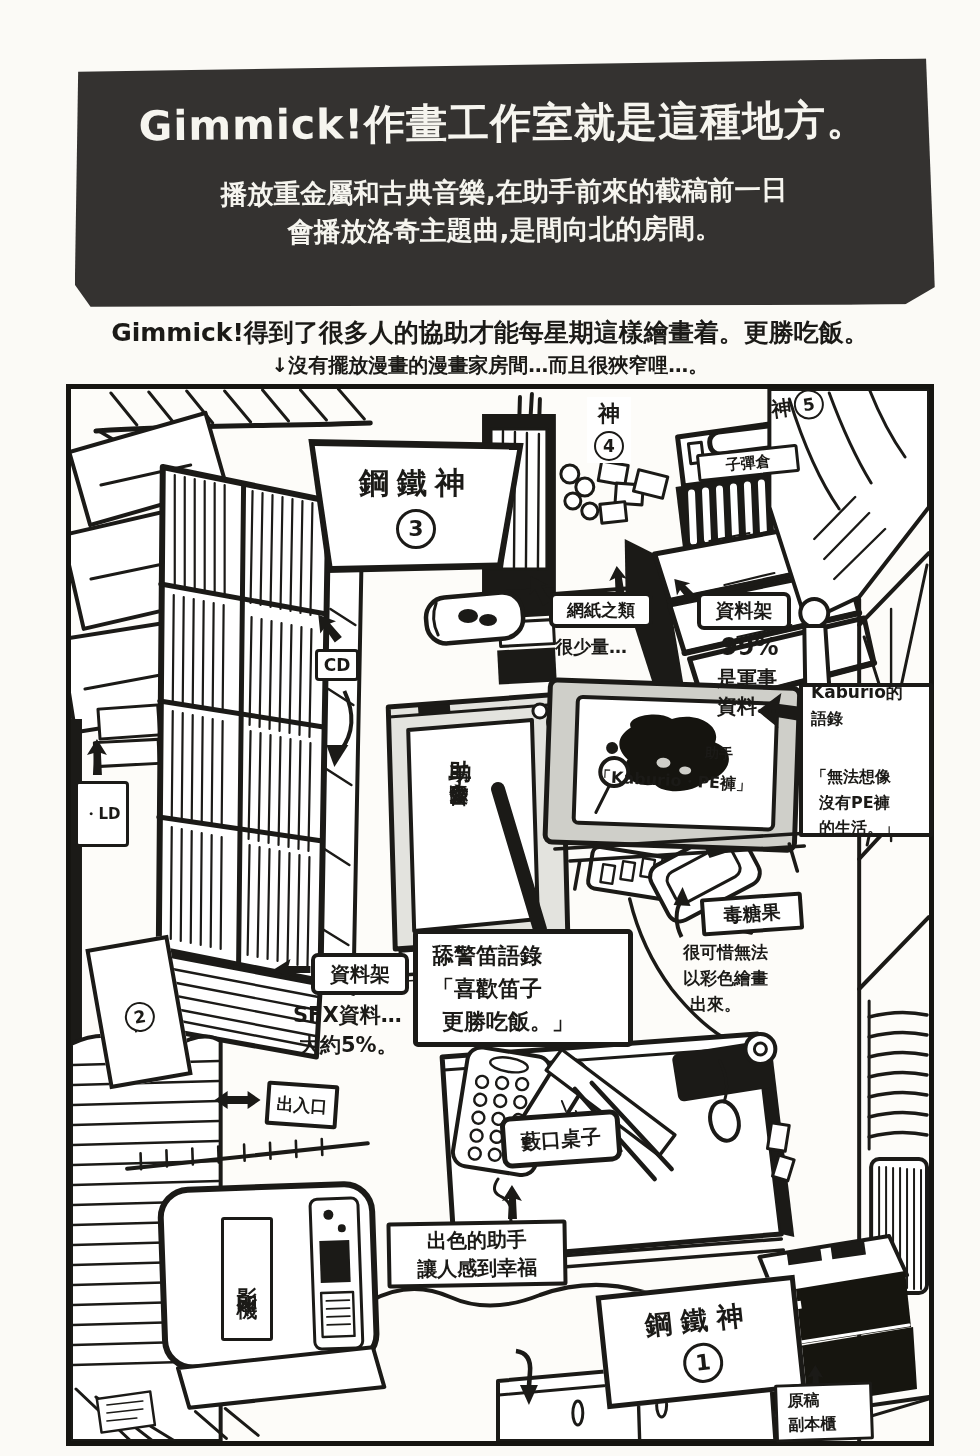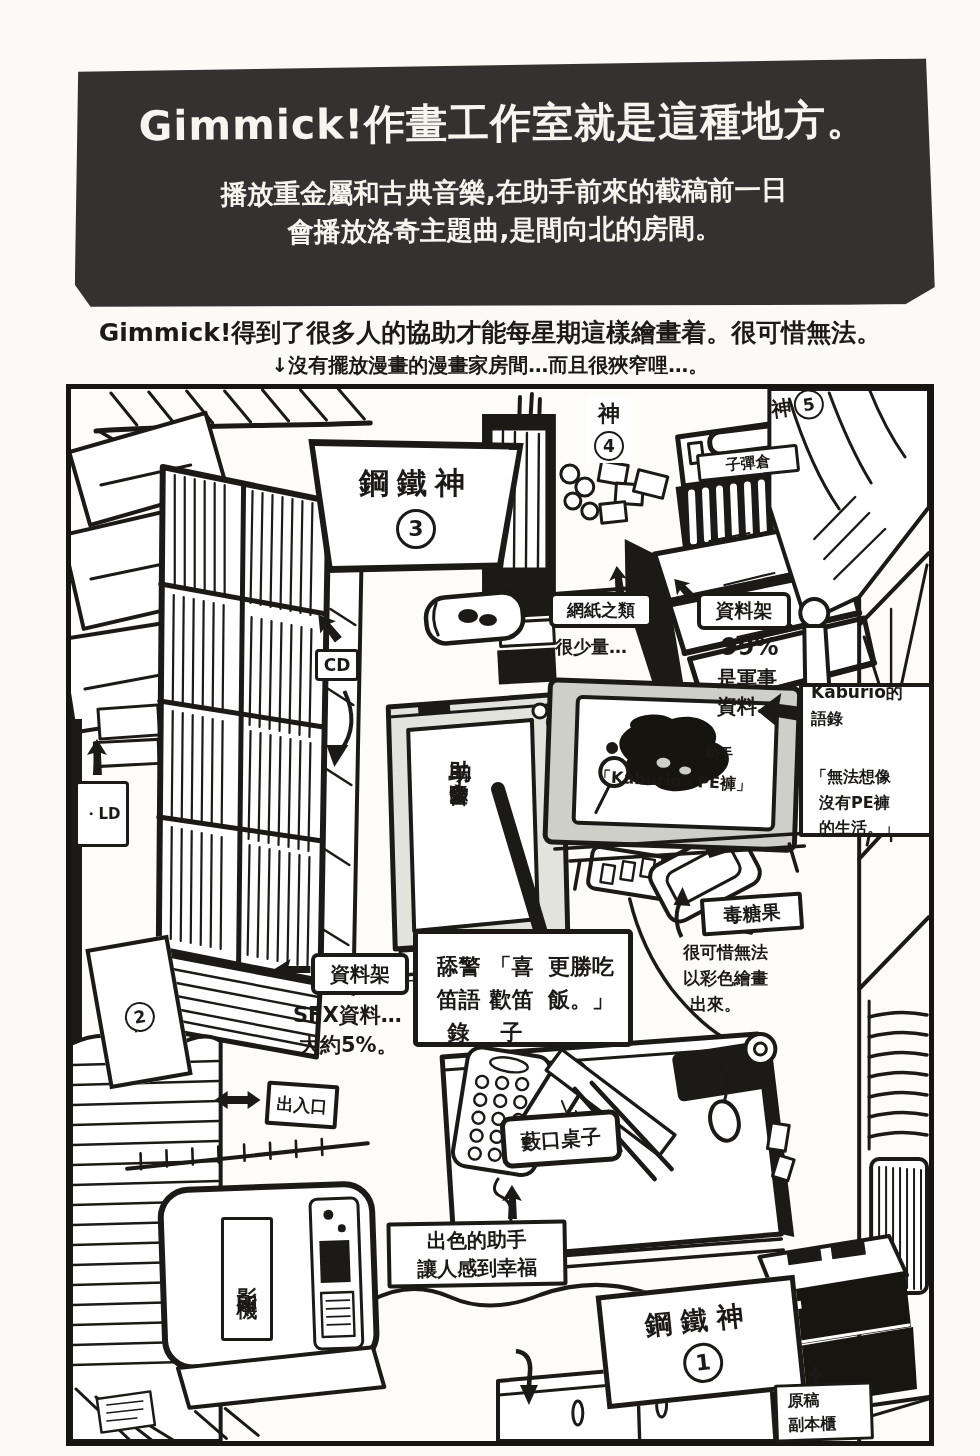--- a/index.html
+++ b/index.html
@@ -57,21 +57,21 @@
 <body>
 
 <div class="banner">
   <div class="banner-title">Gimmick!作畫工作室就是這種地方。</div>
   <div class="banner-sub">
     <div>播放重金屬和古典音樂,在助手前來的截稿前一日</div>
     <div>會播放洛奇主題曲,是間向北的房間。</div>
   </div>
 </div>
 
-<div class="intro1">Gimmick!得到了很多人的協助才能每星期這樣繪畫着。很可惜無法。</div>
+<div class="intro1">Gimmick!得到了很多人的協助才能每星期這樣繪畫着。更勝吃飯。</div>
 <div class="intro2">↓沒有擺放漫畫的漫畫家房間…而且很狹窄哩…。</div>
 
 <div class="canvas">
 
 <svg class="art" viewBox="0 0 860 1052" preserveAspectRatio="none">
   <g stroke="#1b1a17" stroke-linecap="round" stroke-linejoin="round" fill="none">
 
     <g>
       <path d="M25,42 C120,36 220,37 300,34" stroke-width="5"></path>
       <path d="M40,4 L66,36 M78,3 L104,35 M116,2 L142,34 M154,2 L180,33 M192,1 L218,32 M230,1 L256,31 M268,0 L294,30" stroke-width="3"></path>
@@ -398,21 +398,21 @@
   </div>
 
   <div class="note" style="left:634px;top:356px;font-size:14px;transform:rotate(3deg);">助手</div>
   <div class="note" style="left:524px;top:382px;font-size:16px;transform:rotate(3deg);">「Kaburio・PE褲」</div>
 
   <div class="lbl" style="left:630px;top:506px;width:102px;height:38px;font-size:19px;transform:rotate(-4deg);border-radius:3px;">毒糖果</div>
   <div class="note" style="left:612px;top:552px;font-size:17px;">很可惜無法</div>
   <div class="note" style="left:612px;top:578px;font-size:17px;">以彩色繪畫</div>
   <div class="note" style="left:612px;top:604px;font-size:17px;padding-left:7px;">出來。</div>
 
-  <div class="lbl" style="left:342px;top:540px;width:220px;height:118px;border-width:5px;flex-direction:row;align-items:flex-start;padding:16px 14px;border-radius:5px;text-align:center;">
+  <div class="lbl" style="left:342px;top:540px;width:220px;height:118px;border-width:5px;flex-direction:column;align-items:flex-start;padding:16px 14px;border-radius:5px;text-align:center;">
     <span style="font-size:22px;line-height:1.5;">舔警笛語錄</span>
     <span style="font-size:22px;line-height:1.5;">「喜歡笛子</span>
     <span style="font-size:22px;line-height:1.5;padding-left:10px;">更勝吃飯。」</span>
   </div>
 
   <div class="board" style="left:26px;top:552px;width:84px;height:142px;border-width:4px;transform:rotate(-10deg);gap:4px;">
     <span class="vert" style="font-size:19px;letter-spacing:2px;">鋼鐵神</span>
     <span class="circ small">2</span>
   </div>
 

